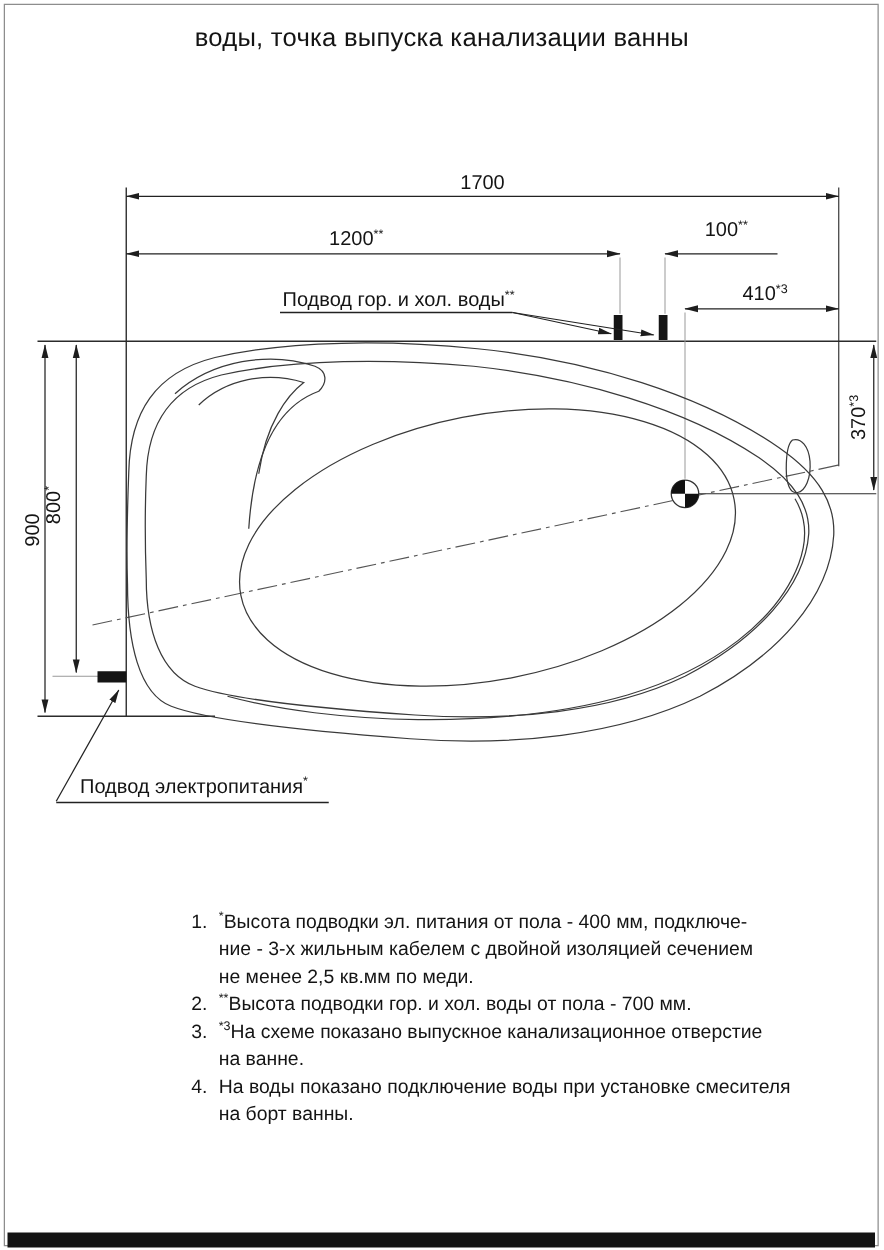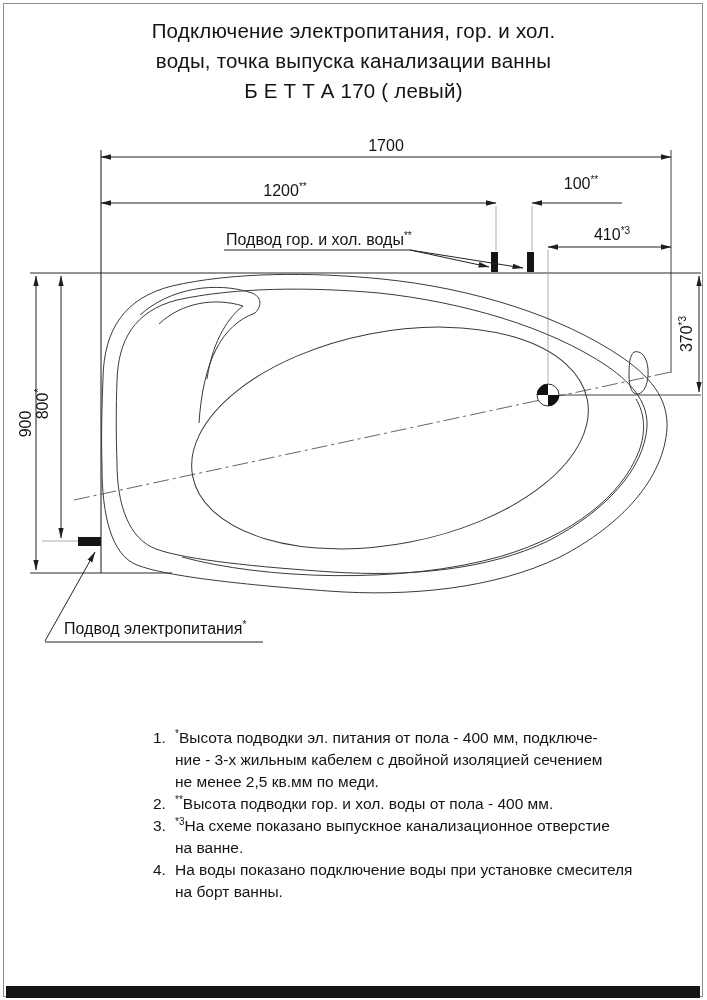--- a/index.html
+++ b/index.html
@@ -17,23 +17,21 @@
   .note .body{flex:1;}
   .note .body sup{font-size:10px;line-height:0;}
   .note .body .txt{white-space:pre-line;}
 </style>
 </head>
 <body>
 
 <div class="frame"></div>
 
 <div class="title">
-  <div>Подключение электропитания, гор. и хол.</div>
   <div>воды, точка выпуска канализации ванны</div>
-  <div>Б Е Т Т А 170   ( левый)</div>
 </div>
 
 <svg class="drawing" width="707" height="1000" viewBox="0 0 707 1000">
   <defs>
     <marker id="arr" viewBox="0 0 10 6" refX="9.5" refY="3" markerWidth="11" markerHeight="6.6" orient="auto-start-reverse" markerUnits="userSpaceOnUse">
       <path d="M10,3 L0,0.5 L0,5.5 Z" fill="#1e1e1e"></path>
     </marker>
   </defs>
 
   <g stroke="#2b2b2b" stroke-width="1.1">
@@ -124,21 +122,21 @@
 
 <div class="notes">
   <div class="note">
     <span class="num">1.</span>
     <span class="body"><sup>*</sup><span class="txt">Высота подводки эл. питания от пола - 400 мм, подключе-
 ние - 3-х жильным кабелем с двойной изоляцией сечением
 не менее 2,5 кв.мм по меди.</span></span>
   </div>
   <div class="note">
     <span class="num">2.</span>
-    <span class="body"><sup>**</sup><span class="txt">Высота подводки гор. и хол. воды от пола - 400 мм.</span></span>
+    <span class="body"><sup>**</sup><span class="txt">Высота подводки гор. и хол. воды от пола - 700 мм.</span></span>
   </div>
   <div class="note">
     <span class="num">3.</span>
     <span class="body"><sup>*3</sup><span class="txt">На схеме показано выпускное канализационное отверстие
 на ванне.</span></span>
   </div>
   <div class="note">
     <span class="num">4.</span>
     <span class="body"><sup></sup><span class="txt">На воды показано подключение воды при установке смесителя
 на борт ванны.</span></span>

